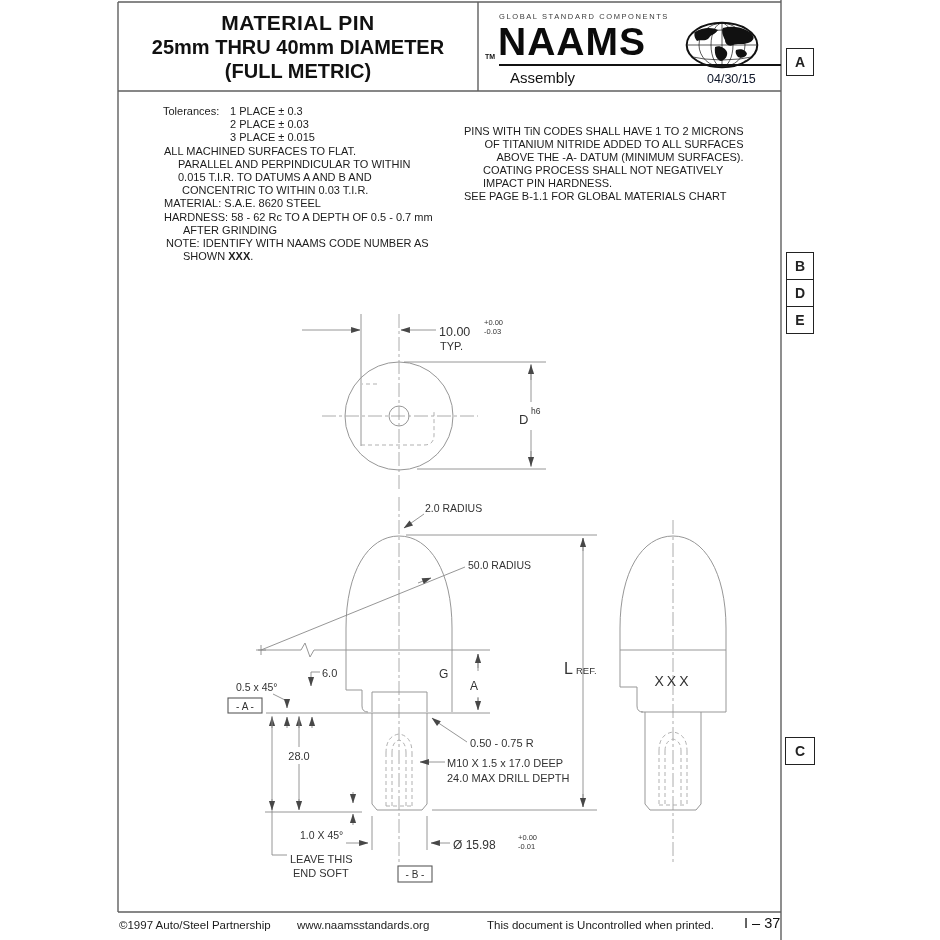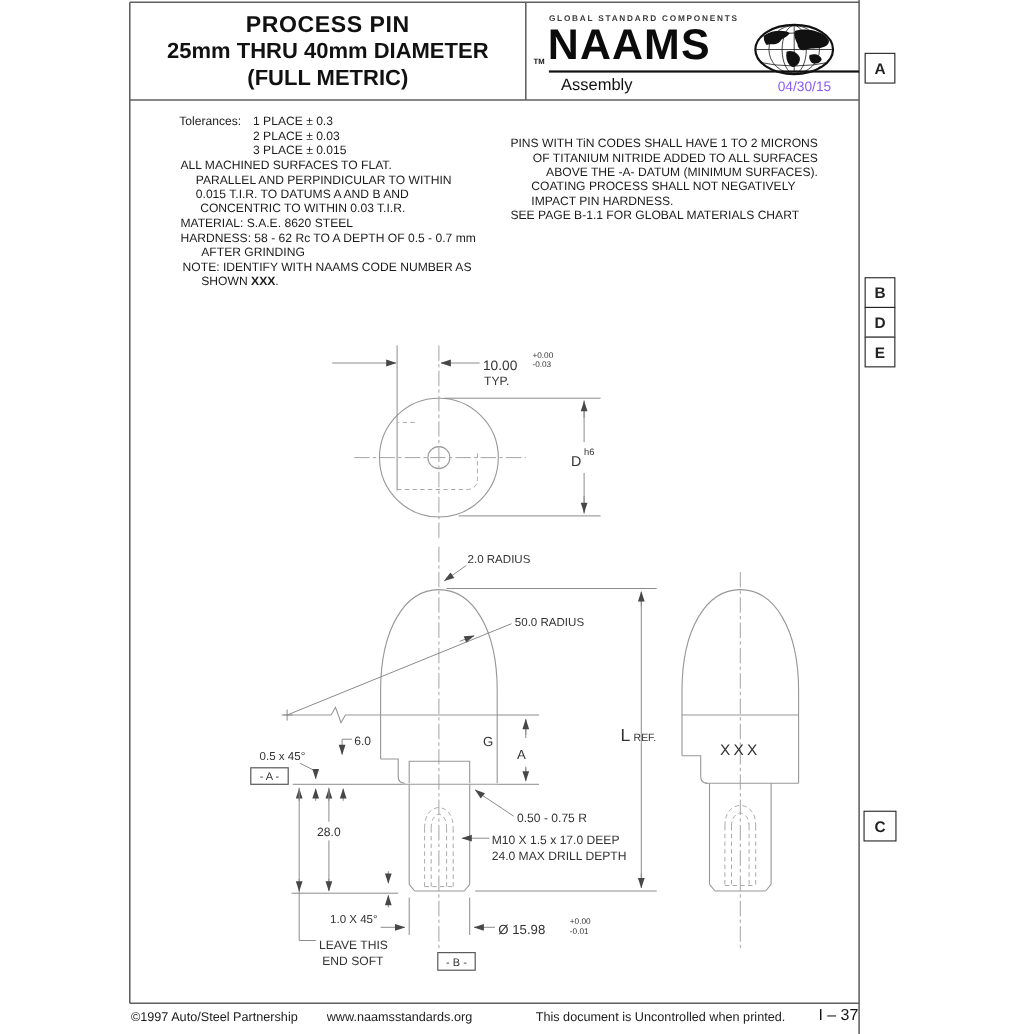--- a/index.html
+++ b/index.html
@@ -7,26 +7,26 @@
        font-family:"Liberation Sans",sans-serif;color:#222;}
   .abs{position:absolute;}
   
   #titleblock{left:118px;top:2px;width:360px;height:89px;display:flex;flex-direction:column;
               align-items:center;justify-content:center;gap:2px;}
   #titleblock .tl{font-weight:bold;color:#111;line-height:1.1;white-space:nowrap;}
   .tl1{font-size:21px;letter-spacing:.5px;}
   .tl2{font-size:20px;}
   .tl3{font-size:20px;}
   #brandblock{left:478px;top:2px;width:303px;height:89px;}
-  .tagline{left:21px;top:10px;font-size:7.5px;font-weight:bold;letter-spacing:1.6px;color:#3a3a3a;white-space:nowrap;}
+  .tagline{left:21px;top:10px;font-size:7.5px;font-weight:normal;letter-spacing:1.6px;color:#3a3a3a;white-space:nowrap;}
   .tmmark{left:7px;top:51px;font-size:7px;font-weight:bold;color:#111;}
   .brandname{left:20px;top:20px;font-size:39px;font-weight:bold;letter-spacing:1px;line-height:1;color:#0b0b0b;text-align:center;}
   .brandrule{left:21px;top:62px;width:282px;height:0;border-top:2px solid #111;}
   .brandsub{left:32px;top:67px;font-size:15px;color:#111;}
-  .branddate{left:229px;top:70px;font-size:12.5px;color:#8b5cf6;}
+  .branddate{left:229px;top:70px;font-size:12.5px;color:#0f172a;}
   .globe{left:207px;top:19px;}
   
   .zone{left:786px;width:28px;height:28px;border:1.6px solid #222;box-sizing:border-box;
         display:flex;align-items:center;justify-content:center;font-size:14px;font-weight:600;
         color:#222;background:#fff;}
   
   #notesleft{left:163px;top:105px;font-size:11px;line-height:13.2px;color:#1c1c1c;white-space:nowrap;}
   #notesleft .lbl{display:inline-block;width:67px;}
   #notesright{left:464px;top:105px;font-size:11px;line-height:12.9px;color:#1c1c1c;white-space:nowrap;margin-top:20px;}
   .p15{padding-left:15px;} .p16{padding-left:16px;text-align:right;} .p17{padding-left:19px;} .p19{padding-left:19px;}
@@ -206,21 +206,21 @@
     <line class="hid" x1="659" y1="751" x2="659" y2="805"></line>
     <line class="hid" x1="687" y1="751" x2="687" y2="805"></line>
     <line class="hid" x1="665" y1="751" x2="665" y2="805"></line>
     <line class="hid" x1="681" y1="751" x2="681" y2="805"></line>
     <line class="hid" x1="659" y1="805" x2="687" y2="805"></line>
     <text x="673" y="686" font-size="14" text-anchor="middle" letter-spacing="3">XXX</text>
   </g>
 </svg>
 
 <div id="titleblock" class="abs">
-  <div class="tl tl1">PROCESS PIN</div>
+  <div class="tl tl1">MATERIAL PIN</div>
   <div class="tl tl2">25mm THRU 40mm DIAMETER</div>
   <div class="tl tl3">(FULL METRIC)</div>
 </div>
 
 <div id="brandblock" class="abs">
   <div class="abs tagline">GLOBAL STANDARD COMPONENTS</div>
   <div class="abs tmmark">TM</div>
   <div class="abs brandname">NAAMS</div>
   <svg class="abs globe" width="74" height="48" viewBox="0 0 74 48">
     <defs>

